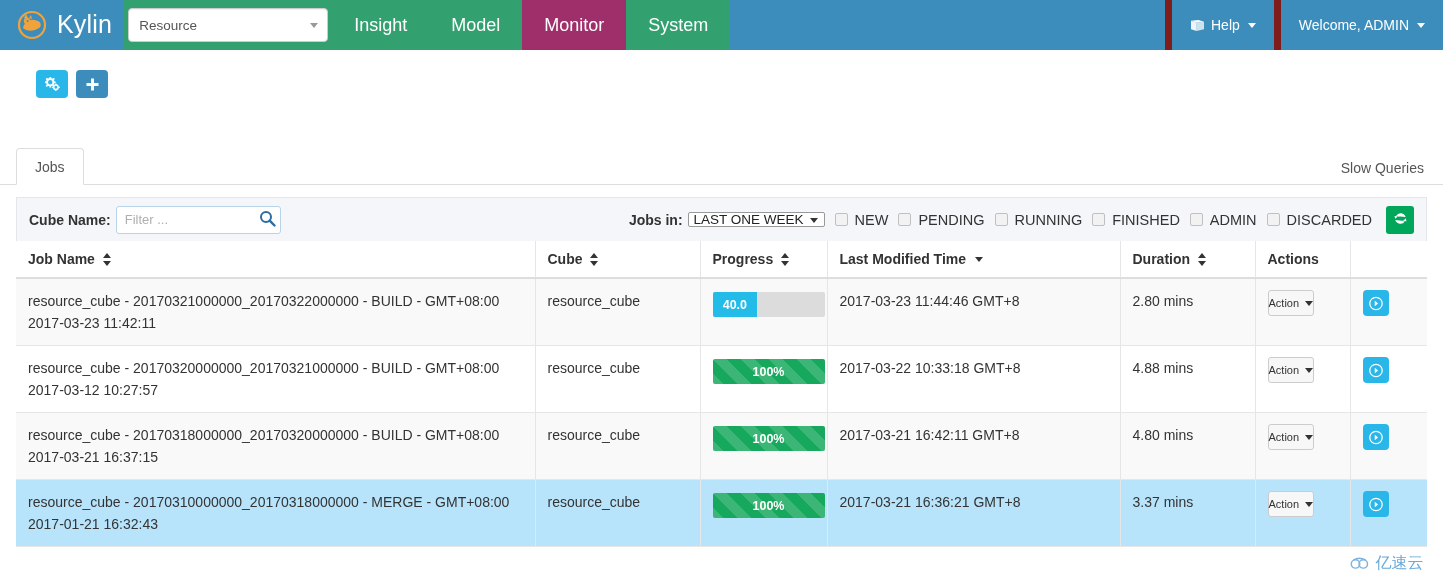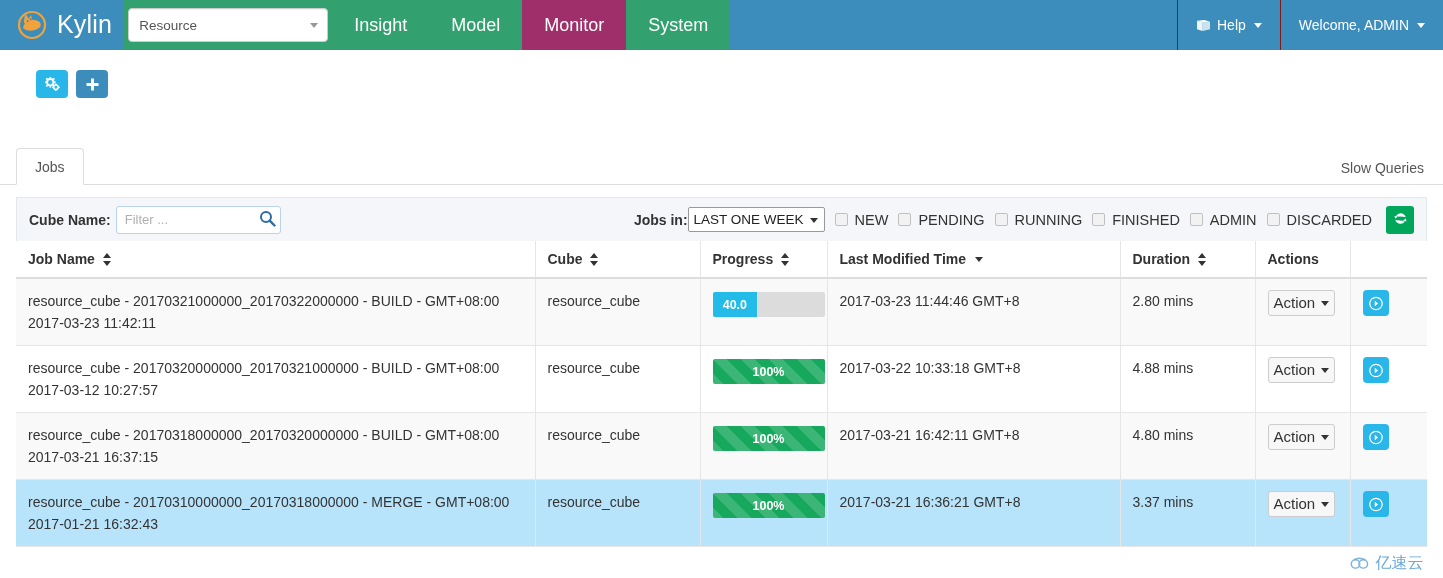--- a/index.html
+++ b/index.html
@@ -76,21 +76,21 @@
   }
   .nav-link.active { background: #9e2f6b; }
   .nav-fill { flex: 1; background: #3c8dbc; }
   .nav-right { display: flex; align-items: stretch; }
   .nav-right .nav-item {
     display: flex; align-items: center; gap: 6px;
     padding: 0 18px;
     color: #ffffff;
     font-size: 14px;
     cursor: pointer;
-    border-left: 1px solid #7f1d1d;
+    border-left: 7px solid #7f1d1d;
   }
   .caret-white {
     width: 0; height: 0;
     border-left: 4px solid transparent;
     border-right: 4px solid transparent;
     border-top: 5px solid #ffffff;
     display: inline-block;
     margin-left: 2px;
   }
   .book-icon { width: 15px; height: 13px; display: block; }
@@ -178,24 +178,24 @@
   }
   .search-input::placeholder { color: #b0b0b0; }
   .search-icon-btn {
     position: absolute; right: 5px; top: 4px;
     cursor: pointer;
     line-height: 0;
   }
   .spacer { flex: 1; }
   .jobs-in-label {
     font-size: 14px; font-weight: bold; color: #333;
-    white-space: nowrap;
+    margin-right: 5px; white-space: nowrap;
   }
   .jobs-select {
-    height: 25px;
+    height: 15px;
     border: 1px solid #999;
     background: #fff;
     font-size: 13.5px;
     color: #222;
     padding: 0 20px 0 5px;
     border-radius: 2px;
     position: relative;
     display: flex; align-items: center;
     cursor: pointer;
     font-family: "Liberation Sans", sans-serif;
@@ -308,22 +308,22 @@
       transparent 50%, rgba(255,255,255,.16) 50%,
       rgba(255,255,255,.16) 75%, transparent 75%, transparent);
     background-size: 28px 28px;
   }
 
   .action-btn {
     display: inline-flex;
     align-items: center;
     gap: 6px;
     height: 26px;
-    padding: 0 5px;
-    font-size: 15px;
+    padding: 0 0;
+    font-size: 11px;
     color: #333;
     background: #f7f7f7;
     border: 1px solid #ccc;
     border-radius: 3px;
     cursor: pointer;
     font-family: "Liberation Sans", sans-serif;
   }
   .action-btn .caret-dn3 {
     width: 0; height: 0;
     border-left: 4px solid transparent;

